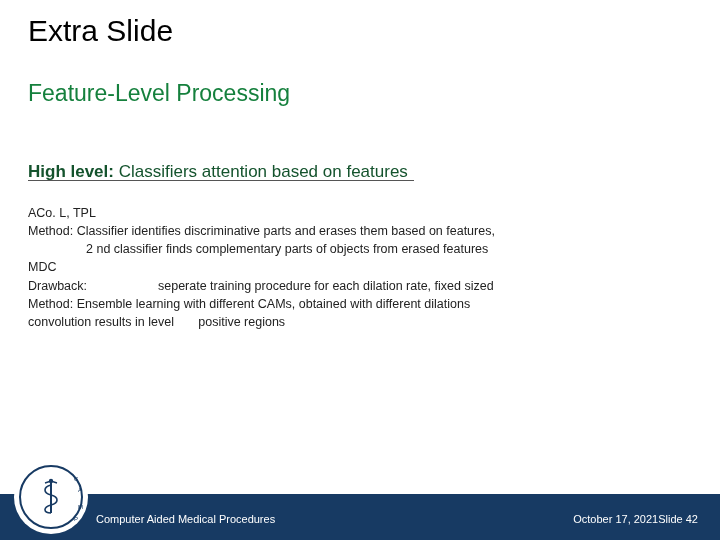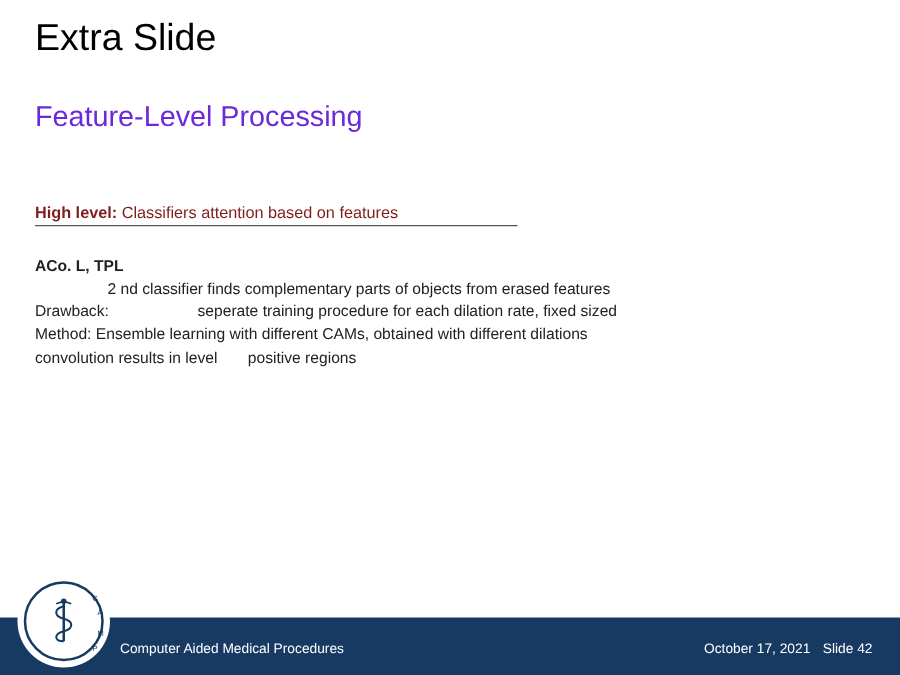--- a/index.html
+++ b/index.html
@@ -1,54 +1,58 @@
 <!DOCTYPE html>
 <html><head>
 <meta charset="utf-8">
 <style>
   * { margin: 0; padding: 0; box-sizing: border-box; }
   html, body { width: 720px; height: 540px; font-family: Arial, Helvetica, sans-serif; background: #fff; overflow: hidden; }
   .slide { position: relative; width: 720px; height: 540px; }
   .title { position: absolute; left: 28px; top: 14px; font-size: 30px; font-weight: 400; color: #000; }
-  .subtitle { position: absolute; left: 28px; top: 80px; font-size: 23px; font-weight: 400; color: #6d28d9; }
+  .subtitle { position: absolute; left: 28px; top: 80px; font-size: 23px; font-weight: 400; color: #15803d; }
   .rule { position: absolute; left: 28px; top: 180px; width: 386px; height: 0; border-top: 1px solid #555; }
-  .highlevel { position: absolute; left: 28px; top: 162px; font-size: 13px; color: #7f1d1d; }
+  .highlevel { position: absolute; left: 28px; top: 162px; font-size: 17px; color: #14532d; }
   .highlevel b { font-weight: 700; }
   .body { position: absolute; left: 28px; top: 204px; width: 664px; font-size: 12.5px; line-height: 1.45; color: #222; }
   .body .row { display: block; }
   .body .lbl { display: inline; }
   .body .txt { display: inline; }
-  .body b { font-weight: 700; }
+  .body b { font-weight: 400; }
   .indent { padding-left: 58px; display: block; }
   .draw-lbl { display: inline-block; width: 130px; }
   .footer-bar { position: absolute; left: 0; bottom: 0; width: 720px; height: 46px; background: #173a63; }
   .footer-text { position: absolute; left: 96px; bottom: 15px; font-size: 11px; color: #fff; }
   .footer-right { position: absolute; right: 22px; bottom: 15px; font-size: 11px; color: #fff; }
-  .footer-right .date { margin-right: 10px; }
+  .footer-right .date { }
   .logo-wrap { position: absolute; left: 14px; bottom: 6px; width: 74px; height: 74px; background: #fff; border-radius: 50%; display: flex; align-items: center; justify-content: center; }
   .logo-ring { width: 64px; height: 64px; border: 2px solid #173a63; border-radius: 50%; position: relative; display: flex; align-items: center; justify-content: center; }
   .logo-ring svg { display: block; }
   .ring-txt { position: absolute; font-size: 6px; fill: #173a63; }
 </style>
 </head>
 <body>
 
 <div class="slide">
 
   <div class="title">Extra Slide</div>
   <div class="subtitle">Feature-Level Processing</div>
 
   <div class="highlevel">
     <b>High level:</b><span> Classifiers attention based on features</span>
   </div>
   <div class="rule"></div>
 
   <div class="body">
     <span class="row"><b>ACo. L, TPL</b></span>
+    <span class="row">
+      <span class="lbl">Method:  </span><span class="txt">Classifier identifies discriminative parts and erases them based on features,</span>
+    </span>
     <span class="indent">2 nd classifier finds complementary parts of objects from erased features</span>
+    <span class="row"><b>MDC</b></span>
     <span class="row">
       <span class="draw-lbl">Drawback:</span><span class="txt">seperate training procedure for each dilation rate, fixed sized</span>
     </span>
     <span class="row">
       <span class="lbl">Method:  </span><span class="txt">Ensemble learning with different CAMs, obtained with different dilations</span>
     </span>
     <span class="row">
       <span>convolution results in level </span>&nbsp;&nbsp;&nbsp;&nbsp;&nbsp;&nbsp;<span>positive regions</span>
     </span>
   </div>

